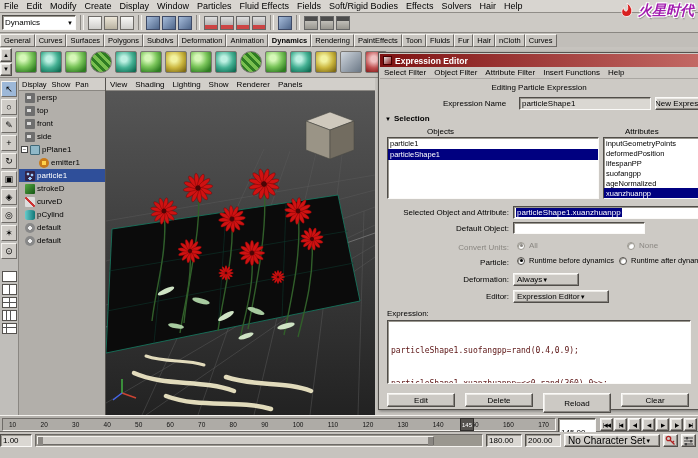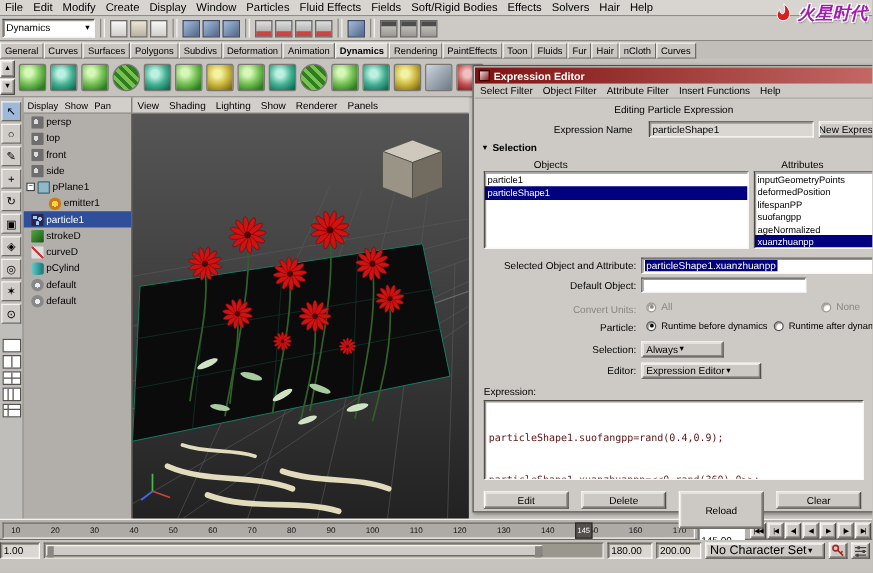--- a/index.html
+++ b/index.html
@@ -421,56 +421,56 @@
     </div>
 
     <div class="abs lbl lblr" style="left:0;top:171px;width:130px;">Default Object:</div>
     <div class="abs fld" style="left:134px;top:169px;width:132px;height:12px;"></div>
 
     <div class="abs lbl lblr dim" style="left:0;top:190px;width:130px;">Convert Units:</div>
     <div class="abs flex" style="left:138px;top:188px;gap:4px;">
       <span class="radio dis on"></span>
       <span class="lbl dim">All</span>
     </div>
-    <div class="abs flex" style="left:248px;top:188px;gap:4px;margin-left:30px;">
+    <div class="abs flex" style="left:248px;top:188px;gap:4px;">
       <span class="radio dis"></span>
       <span class="lbl dim">None</span>
     </div>
 
     <div class="abs lbl lblr" style="left:0;top:205px;width:130px;">Particle:</div>
     <div class="abs flex" style="left:138px;top:203px;gap:4px;">
       <span class="radio on"></span>
       <span class="lbl" style="font-size:7.5px;">Runtime before dynamics</span>
     </div>
     <div class="abs flex" style="left:240px;top:203px;gap:4px;white-space:nowrap;">
       <span class="radio"></span>
       <span class="lbl" style="font-size:7.5px;">Runtime after dynamics</span>
     </div>
 
-    <div class="abs lbl lblr" style="left:0;top:222px;width:130px;">Selection:</div>
+    <div class="abs lbl lblr" style="left:0;top:222px;width:130px;">Deformation:</div>
     <div class="abs btn opt" style="left:134px;top:220px;width:66px;height:13px;">
       <span>Always</span>
       <span style="font-size:6px;">▼</span>
     </div>
 
     <div class="abs lbl lblr" style="left:0;top:239px;width:130px;">Editor:</div>
     <div class="abs btn opt" style="left:134px;top:237px;width:96px;height:13px;">
       <span>Expression Editor</span>
       <span style="font-size:6px;">▼</span>
     </div>
 
     <div class="abs lbl" style="left:8px;top:256px;">Expression:</div>
     <div class="abs codebox" style="left:8px;top:267px;width:304px;height:64px;">
       <div>particleShape1.suofangpp=rand(0.4,0.9);</div>
       <div>particleShape1.xuanzhuanpp=&lt;&lt;0,rand(360),0&gt;&gt;;</div>
     </div>
 
     <div class="abs btn" style="left:8px;top:340px;width:68px;height:14px;">Edit</div>
     <div class="abs btn" style="left:86px;top:340px;width:68px;height:14px;">Delete</div>
-    <div class="abs btn" style="left:164px;top:340px;width:68px;height:30px;">Reload</div>
+    <div class="abs btn" style="left:164px;top:340px;width:68px;height:20px;">Reload</div>
     <div class="abs btn" style="left:242px;top:340px;width:68px;height:14px;">Clear</div>
   </div>
 
   <div class="abs timebar">
     <div class="ticks">
       <span>10</span>
       <span>20</span>
       <span>30</span>
       <span>40</span>
       <span>50</span>

